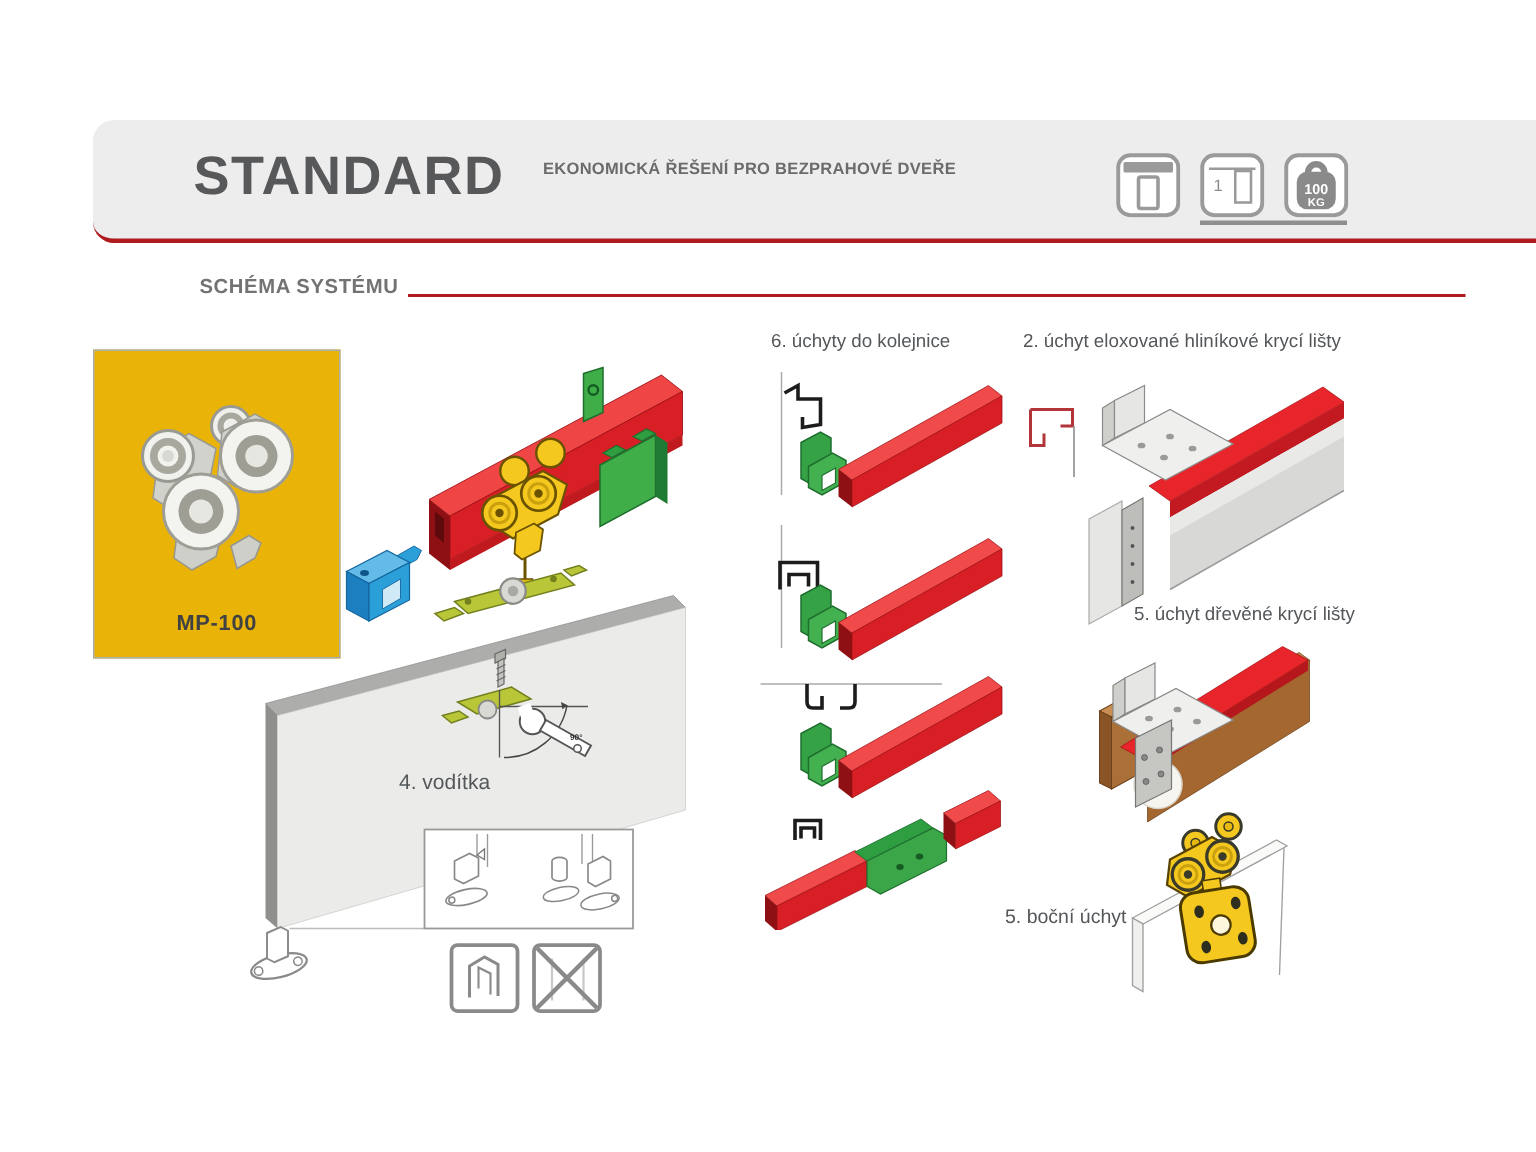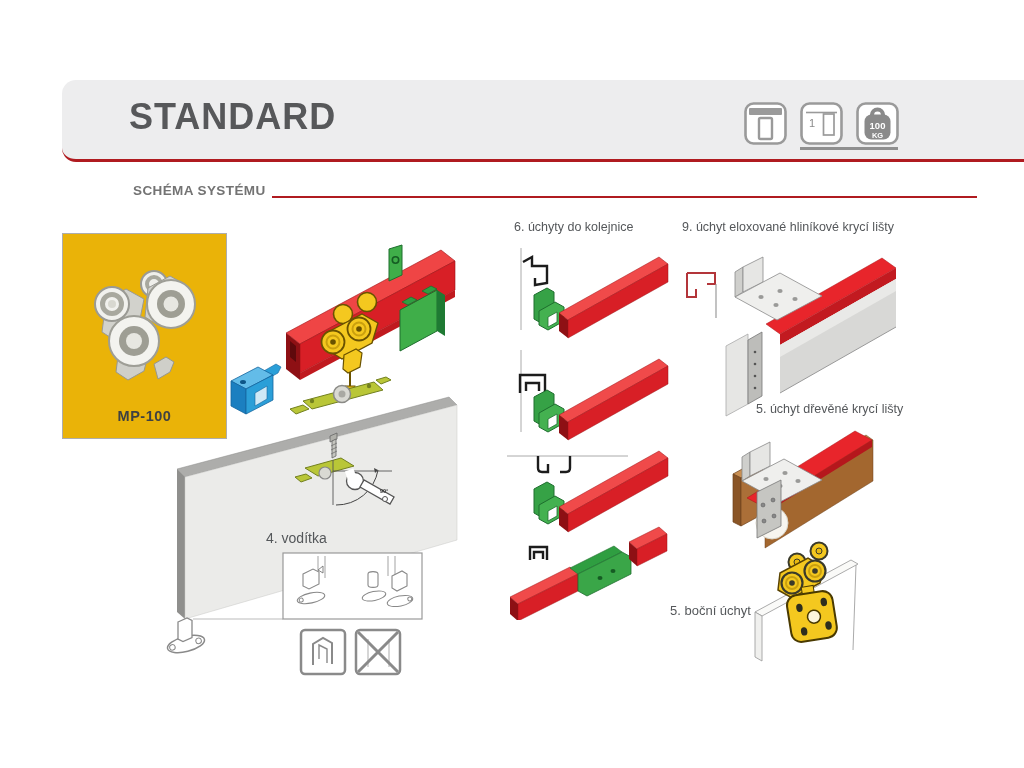--- a/index.html
+++ b/index.html
@@ -30,20 +30,21 @@
   .lbl.m{font-size:14px;}
   svg{display:block;}
 </style>
 </head>
 <body>
 
 <div id="page">
 
   <div class="hdr">
     <div class="title">STANDARD</div>
+    <div class="subtitle">EKONOMICKÁ ŘEŠENÍ PRO BEZPRAHOVÉ DVEŘE</div>
 
     <div class="hicon" style="left:682px">
       <svg width="43" height="43" viewBox="0 0 43 43">
         <rect x="1.5" y="1.5" width="40" height="40" rx="8" fill="#fff" stroke="#9a9a9a" stroke-width="2.6"></rect>
         <rect x="5" y="6" width="33" height="7" rx="1" fill="#9a9a9a"></rect>
         <rect x="15" y="16" width="13" height="21" rx="1.5" fill="#fff" stroke="#9a9a9a" stroke-width="2.4"></rect>
       </svg>
     </div>
 
     <div class="hicon" style="left:738px">
@@ -207,21 +208,21 @@
       <path d="M327,663 v-14 l-8,-4 v14" fill="none" stroke="#8a8a8a" stroke-width="1.4"></path>
     </g>
 
     <g>
       <rect x="356" y="630" width="44" height="44" rx="4" fill="#fff" stroke="#8a8a8a" stroke-width="2.5"></rect>
       <path d="M368,639 v28 M389,639 v28" stroke="#c9c9c9" stroke-width="1.5"></path>
       <path d="M358,632 L398,672 M398,632 L358,672" stroke="#8a8a8a" stroke-width="3"></path>
     </g>
   </svg>
 
-  <div class="lbl m" style="left:266px;top:530px">4. vodítka</div>
+  <div class="lbl m" style="left:266px;top:513px">4. vodítka</div>
 
   <div class="lbl h" style="left:514px;top:220px">6. úchyty do kolejnice</div>
 
   <svg class="abs" style="left:500px;top:240px" width="185" height="380" viewBox="500 240 185 380">
 
     <g>
       <line x1="521" y1="248" x2="521" y2="330" stroke="#aaa" stroke-width="1"></line>
       <path d="M523,262 l9,-5 l0,9 l15,0 l0,17 l-12,2 l0,-7" fill="none" stroke="#1c1c1c" stroke-width="2.4"></path>
       <path d="M534,295 l13,-7 l7,4 v24 l-13,7 l-7,-4 Z" fill="#36a246" stroke="#1e6e2e"></path>
       <path d="M539,311 l16,-9 l9,5 v14 l-16,9 l-9,-5 Z" fill="#44b150" stroke="#1e6e2e"></path>
@@ -261,21 +262,21 @@
       <path d="M578,574 L622,552 L614,546 L570,568 Z" fill="#2f9e41" stroke="#1e6e2e" stroke-width=".6"></path>
       <path d="M578,574 L622,552 L631,557 L631,574 L587,596 L578,591 Z" fill="#3aa648" stroke="#1e6e2e" stroke-width=".8"></path>
       <ellipse cx="600" cy="578" rx="2.5" ry="2" fill="#155c23"></ellipse>
       <ellipse cx="613" cy="571" rx="2.5" ry="2" fill="#155c23"></ellipse>
       <path d="M637,549 L667,534 L659,527 L629,542 Z" fill="#f04a4a" stroke="#9e1216" stroke-width=".5"></path>
       <path d="M637,549 L667,534 L667,551 L637,566 Z" fill="#d81f26" stroke="#9e1216" stroke-width=".5"></path>
       <path d="M629,542 L637,549 L637,566 L629,559 Z" fill="#8e1014"></path>
     </g>
   </svg>
 
-  <div class="lbl h" style="left:682px;top:220px">9. úchyt eloxované hliníkové krycí lišty</div>
+  <div class="lbl h" style="left:682px;top:220px">2. úchyt eloxované hliníkové krycí lišty</div>
 
   <svg class="abs" style="left:670px;top:240px" width="250" height="185" viewBox="670 240 250 185">
     <g>
       <path d="M687,273 h28 v11 h-8 M687,273 v24 h9 v-8" fill="none" stroke="#b3353a" stroke-width="2"></path>
       <line x1="716" y1="284" x2="716" y2="318" stroke="#9a9a9a" stroke-width="1.2"></line>
     </g>
     <g>
       <path d="M780,334 L896,268 L882,258 L766,324 Z" fill="#e8252b" stroke="#a81418" stroke-width=".5"></path>
       <path d="M780,334 L896,268 L896,279 L780,345 Z" fill="#c21a20"></path>
       <path d="M780,345 L896,279 L896,327 L780,393 Z" fill="#d8d8d6"></path>

